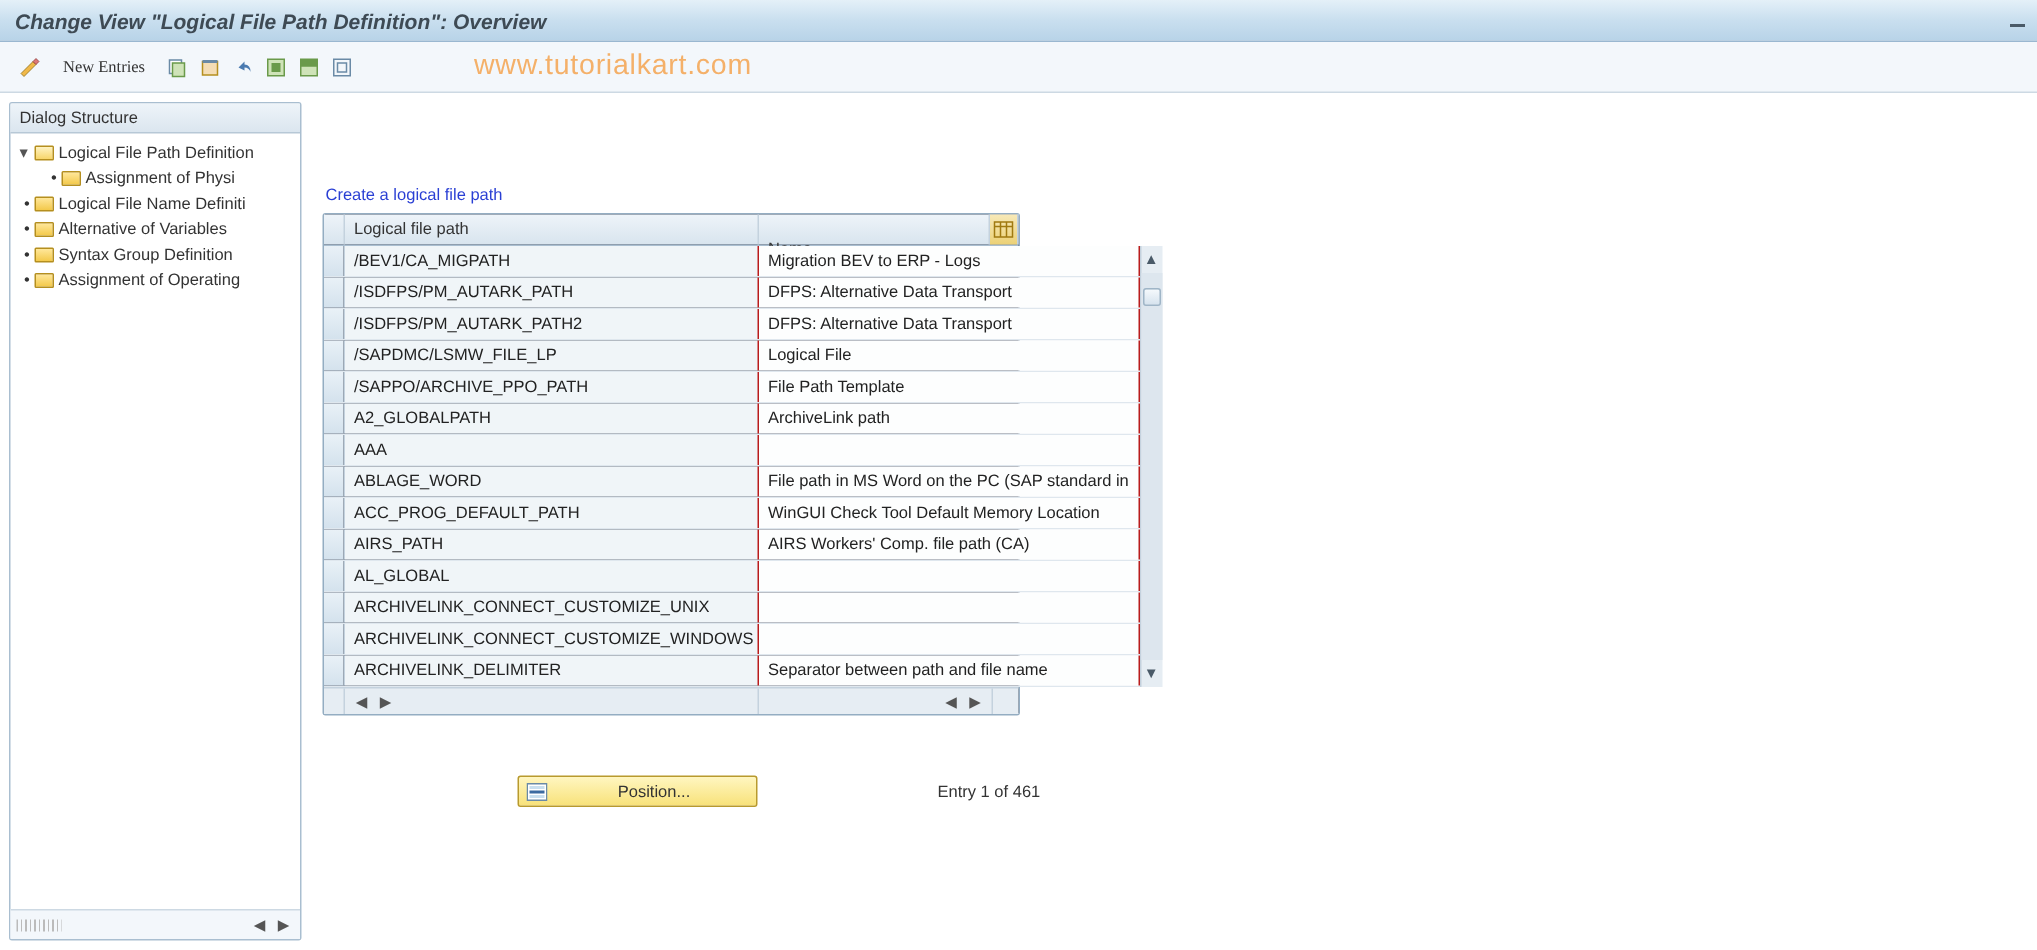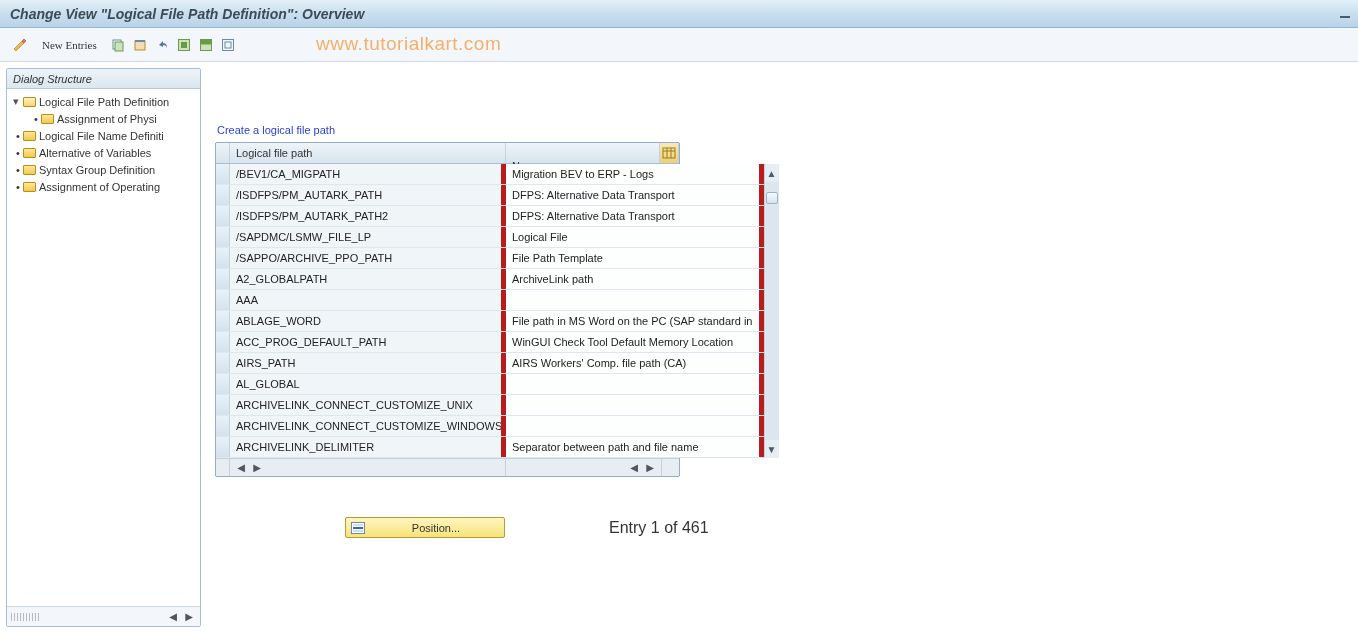--- a/index.html
+++ b/index.html
@@ -78,21 +78,20 @@
     border-radius: 2px;
   }
   .tree-header {
     height: 20px;
     background: linear-gradient(to bottom, #eef4f9, #dbe6ef);
     border-bottom: 1px solid #b7c8d6;
     font-size: 11px;
     padding: 2px 6px;
     display: flex; align-items: center;
     color: #333;
-    font-style: italic;
   }
   .tree-body {
     flex: 1;
     padding: 4px 0;
     overflow: hidden;
     font-size: 11px;
   }
   .tree-node {
     display: flex; align-items: center;
     height: 17px;
@@ -184,21 +183,21 @@
     border-bottom: 1px solid #dfe7ee;
     align-items: center;
   }
   .row .sel {
     width: 14px; height: 100%;
     background: linear-gradient(to bottom, #e9f1f7, #d4e2ed);
     border-right: 1px solid #c4d2de;
   }
   .row .cell {
     padding: 2px 6px;
-    border-right: 5px solid #b91c1c;
+    border-right: 1px solid #b91c1c;
     height: 100%;
     display: flex; align-items: center;
     font-size: 11px;
     color: #222;
     background: #fdfefe;
     white-space: nowrap; overflow: hidden;
   }
   .row .cell.c1 { width: 276px; background: #f0f5f8; font-family: Arial; }
   .row .cell.c2 { flex: 1; text-align: center; }
   .vscroll {
@@ -233,21 +232,21 @@
   .hscroll-row .hseg {
     display: flex; align-items: center; gap: 2px;
     padding: 0 4px;
   }
   .hscroll-row .hseg.left { width: 276px; border-right: 1px solid #c4d2de; }
   .hscroll-row .hseg.right { flex: 1; justify-content: flex-end; padding-left: 4px; }
   .hscroll-row .corner { width: 18px; border-left: 1px solid #c4d2de; }
   .pos-row {
     display: flex;
     align-items: center;
-    gap: 60px;
+    gap: 76px;
     margin-top: 40px;
     margin-left: 130px;
   }
   .pos-btn {
     display: flex; align-items: center;
     height: 21px;
     width: 160px;
     background: linear-gradient(to bottom, #fff6c0, #f8e27a);
     border: 1px solid #b89a2e;
     border-radius: 2px;
@@ -255,21 +254,21 @@
     gap: 6px;
     font-size: 11px;
     color: #333;
     justify-content: flex-start;
   }
   .pos-btn .pi {
     width: 16px; height: 14px;
     display: flex; align-items: center; justify-content: center;
   }
   .pos-btn .lab { flex: 1; text-align: center; }
-  .entry-text { color: #333; font-size: 16px; padding-left: 44px; }
+  .entry-text { color: #333; font-size: 11px; padding-left: 44px; }
   
   svg { display: block; }
 </style>
 </head>
 <body>
 
 <div class="title-bar">
   <span class="title">Change View "Logical File Path Definition": Overview</span>
   <span class="title-min">
     <svg width="12" height="12">

